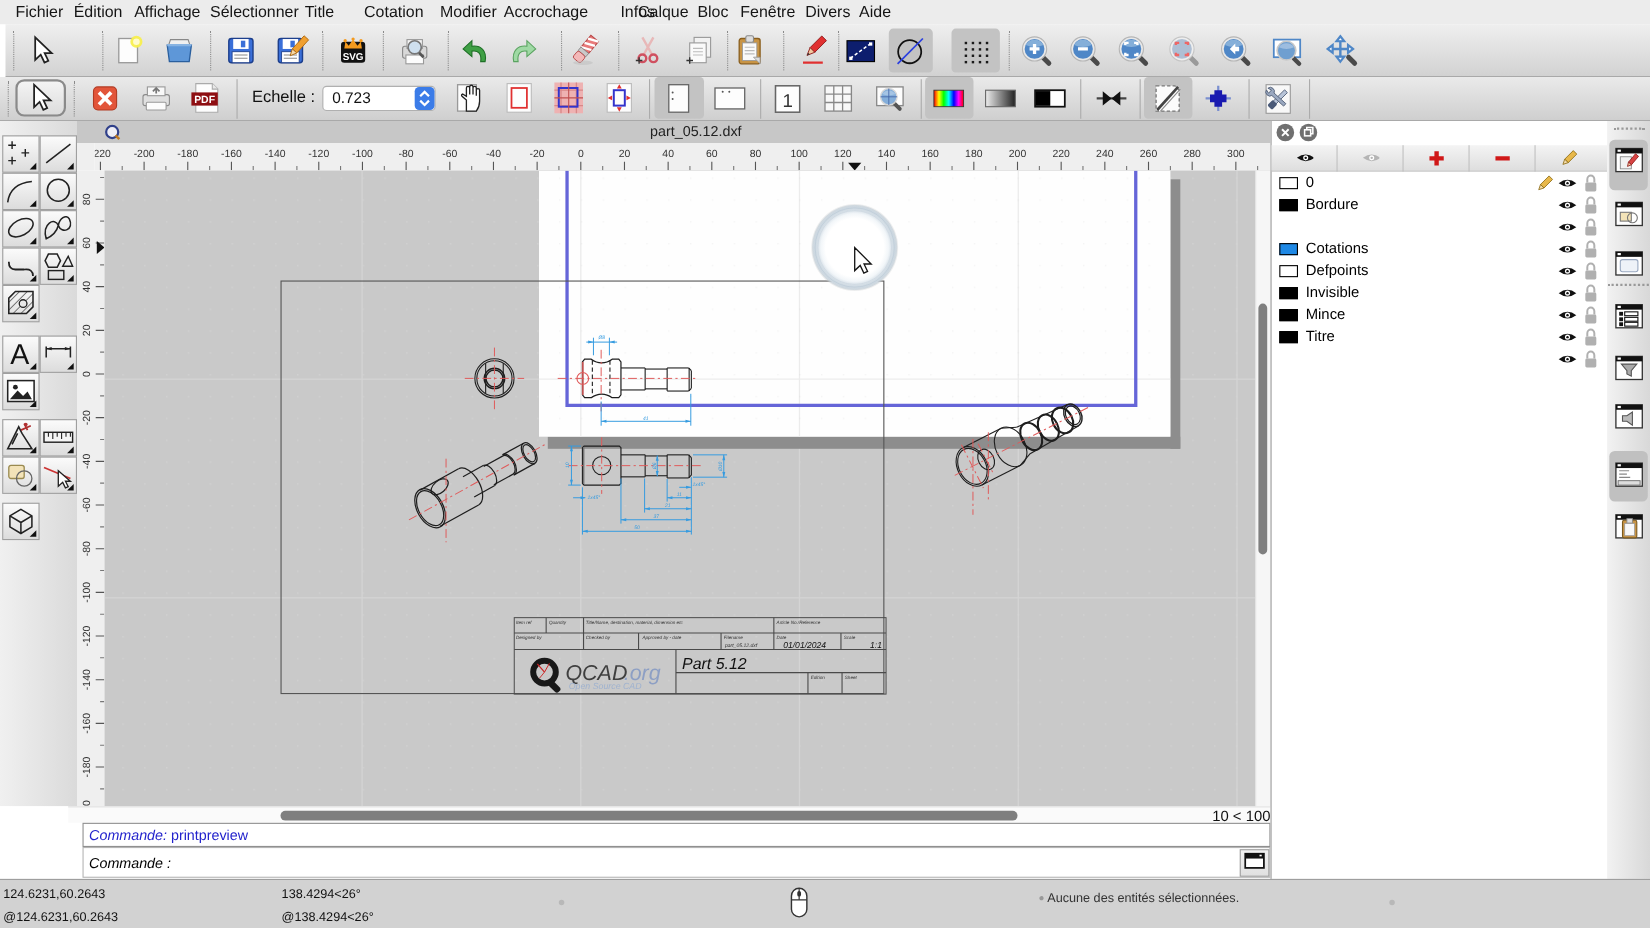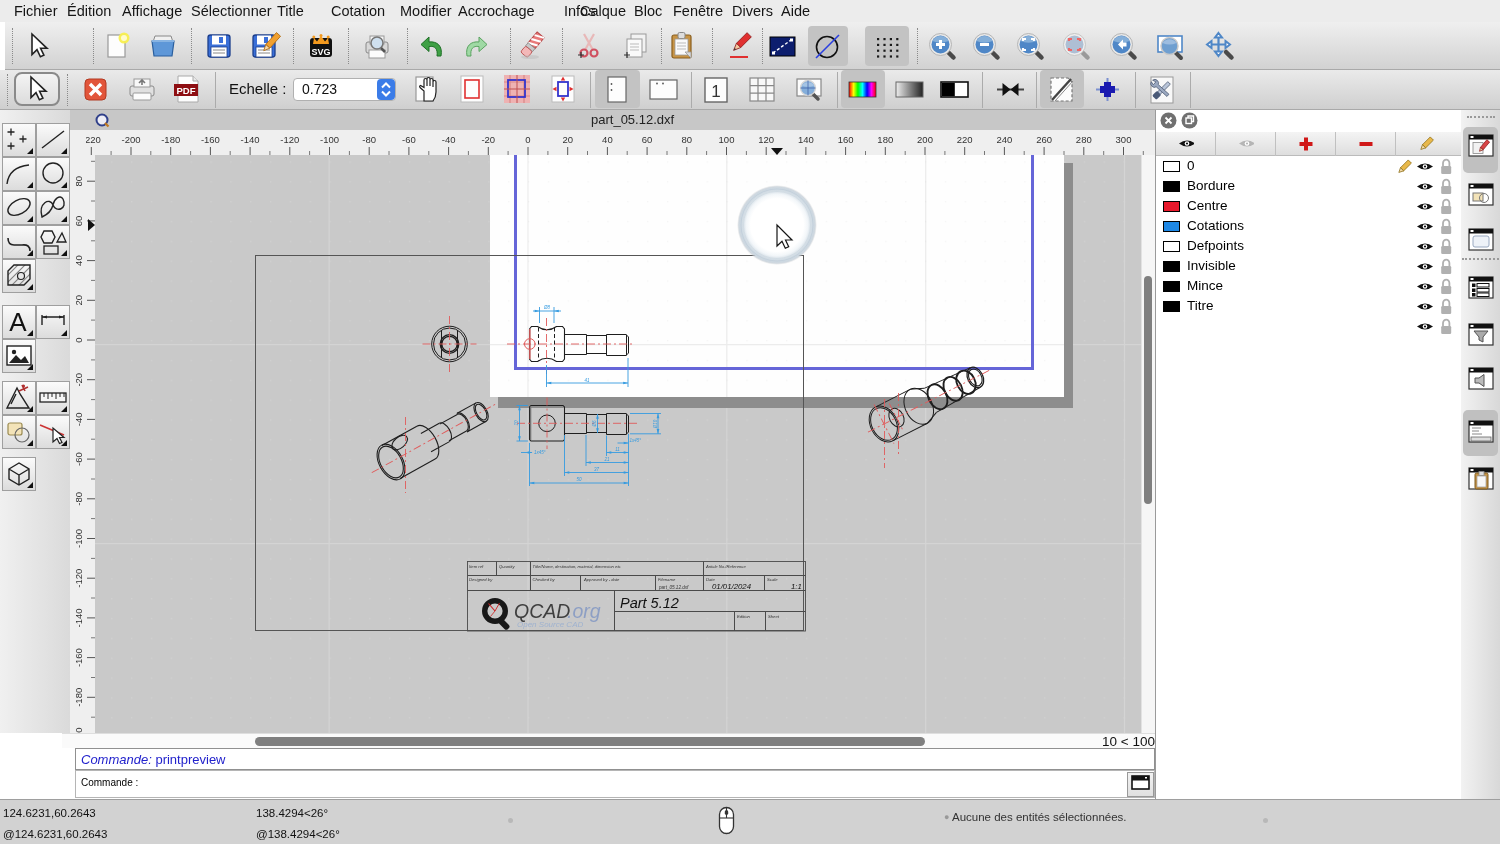--- a/index.html
+++ b/index.html
@@ -14,21 +14,21 @@
 #leftcol { left:0; top:110px; width:70px; height:623px; background:linear-gradient(90deg,#f0f0f0,#dadada); }
 .lbtn { position:absolute; width:34px; height:34px; background:linear-gradient(#fbfbfb,#dcdcdc); border:1px solid #9f9f9f; }
 #hruler { left:86px; top:130px; width:1069px; height:25px; background:#efefef; overflow:hidden; }
 #hrulerpad { left:70px; top:130px; width:16px; height:25px; background:#efefef; }
 #vruler { left:70px; top:155px; width:25px; height:578px; background:#efefef; overflow:hidden; }
 #corner { left:70px; top:110px; width:25px; height:20px; background:#c7c7c7; }
 #tabbar { left:70px; top:110px; width:1085px; height:20px; background:#c7c7c7; color:#222; font-size:13px; }
 #canvas { left:95px; top:155px; width:1060px; height:578px; background:#c9c9c9; overflow:hidden;font-style:italic; }
 #scrollrow { left:62px; top:733px; width:1093px; height:15px; background:#fafafa; border-top:1px solid #dedede; }
 #histrow { left:75px; top:748px; width:1080px; height:22px; background:#fff; border:1px solid #909090; font-size:13px; }
-#cmdrow { left:75px; top:770px; width:1080px; height:28px; background:#fff; border:1px solid #b5b5b5; font-size:10px; }
+#cmdrow { left:75px; top:770px; width:1080px; height:28px; background:#fff; border:1px solid #b5b5b5; font-size:13px;font-style:italic; }
 #whitefillbl { left:0; top:733px; width:75px; height:66px; background:#fff; }
 #statusbar { left:0; top:799px; width:1500px; height:45px; background:#d2d2d2; border-top:1px solid #9e9e9e; font-size:11.5px; color:#111; }
 #statusbar div { position:absolute; white-space:nowrap; }
 #rpanel { left:1155px; top:110px; width:306px; height:689px; background:#fff; border-left:1px solid #9a9a9a; }
 #rpanelhead { position:absolute; left:0; top:0; width:305px; height:22px; background:#d4d4d4; font-size:13px; color:#222; border-bottom:1px solid #ababab; }
 #layertools { position:absolute; left:0; top:22px; width:305px; height:24px; background:linear-gradient(#f4f4f4,#dedede); border-bottom:1px solid #bbb; }
 .ltcell { position:absolute; top:0; height:24px; border-right:1px solid #c0c0c0; }
 .lrow { position:absolute; left:0; width:300px; height:20px; font-size:13.5px; color:#000; }
 .swatch { position:absolute; left:7px; top:5px; width:17px; height:11px; border:1px solid #000; }
 #rstrip { left:1461px; top:110px; width:39px; height:689px; background:linear-gradient(90deg,#f2f2f2,#d8d8d8); }
@@ -939,24 +939,20 @@
       </div>
       <svg class="ticon" style="left:260px;top:70px" width="18" height="13" xmlns="http://www.w3.org/2000/svg">
         <path d="M1,6.5 Q9,0.5 17,6.5 Q9,12.5 1,6.5 Z" fill="#111"></path>
         <circle cx="9" cy="6.5" r="2.3" fill="#fff"></circle>
         <circle cx="9" cy="6.5" r="1.1" fill="#111"></circle>
       </svg>
       <svg class="ticon" style="left:283px;top:68px" width="14" height="17" xmlns="http://www.w3.org/2000/svg">
         <path d="M4,8 L4,5 A3.2,3.4 0 0 1 10.4,5 L10.4,8" fill="none" stroke="#b0b0b0" stroke-width="1.8"></path>
         <rect x="2.2" y="8" width="10" height="8" rx="1.3" fill="#b0b0b0"></rect>
       </svg>
-      <div class="lrow" style="top:86px">
-        <span class="swatch" style="background:#e8192c"></span>
-        <span style="position:absolute;left:31px;top:2px">Centre</span>
-      </div>
       <svg class="ticon" style="left:260px;top:90px" width="18" height="13" xmlns="http://www.w3.org/2000/svg">
         <path d="M1,6.5 Q9,0.5 17,6.5 Q9,12.5 1,6.5 Z" fill="#111"></path>
         <circle cx="9" cy="6.5" r="2.3" fill="#fff"></circle>
         <circle cx="9" cy="6.5" r="1.1" fill="#111"></circle>
       </svg>
       <svg class="ticon" style="left:283px;top:88px" width="14" height="17" xmlns="http://www.w3.org/2000/svg">
         <path d="M4,8 L4,5 A3.2,3.4 0 0 1 10.4,5 L10.4,8" fill="none" stroke="#b0b0b0" stroke-width="1.8"></path>
         <rect x="2.2" y="8" width="10" height="8" rx="1.3" fill="#b0b0b0"></rect>
       </svg>
       <div class="lrow" style="top:106px">

